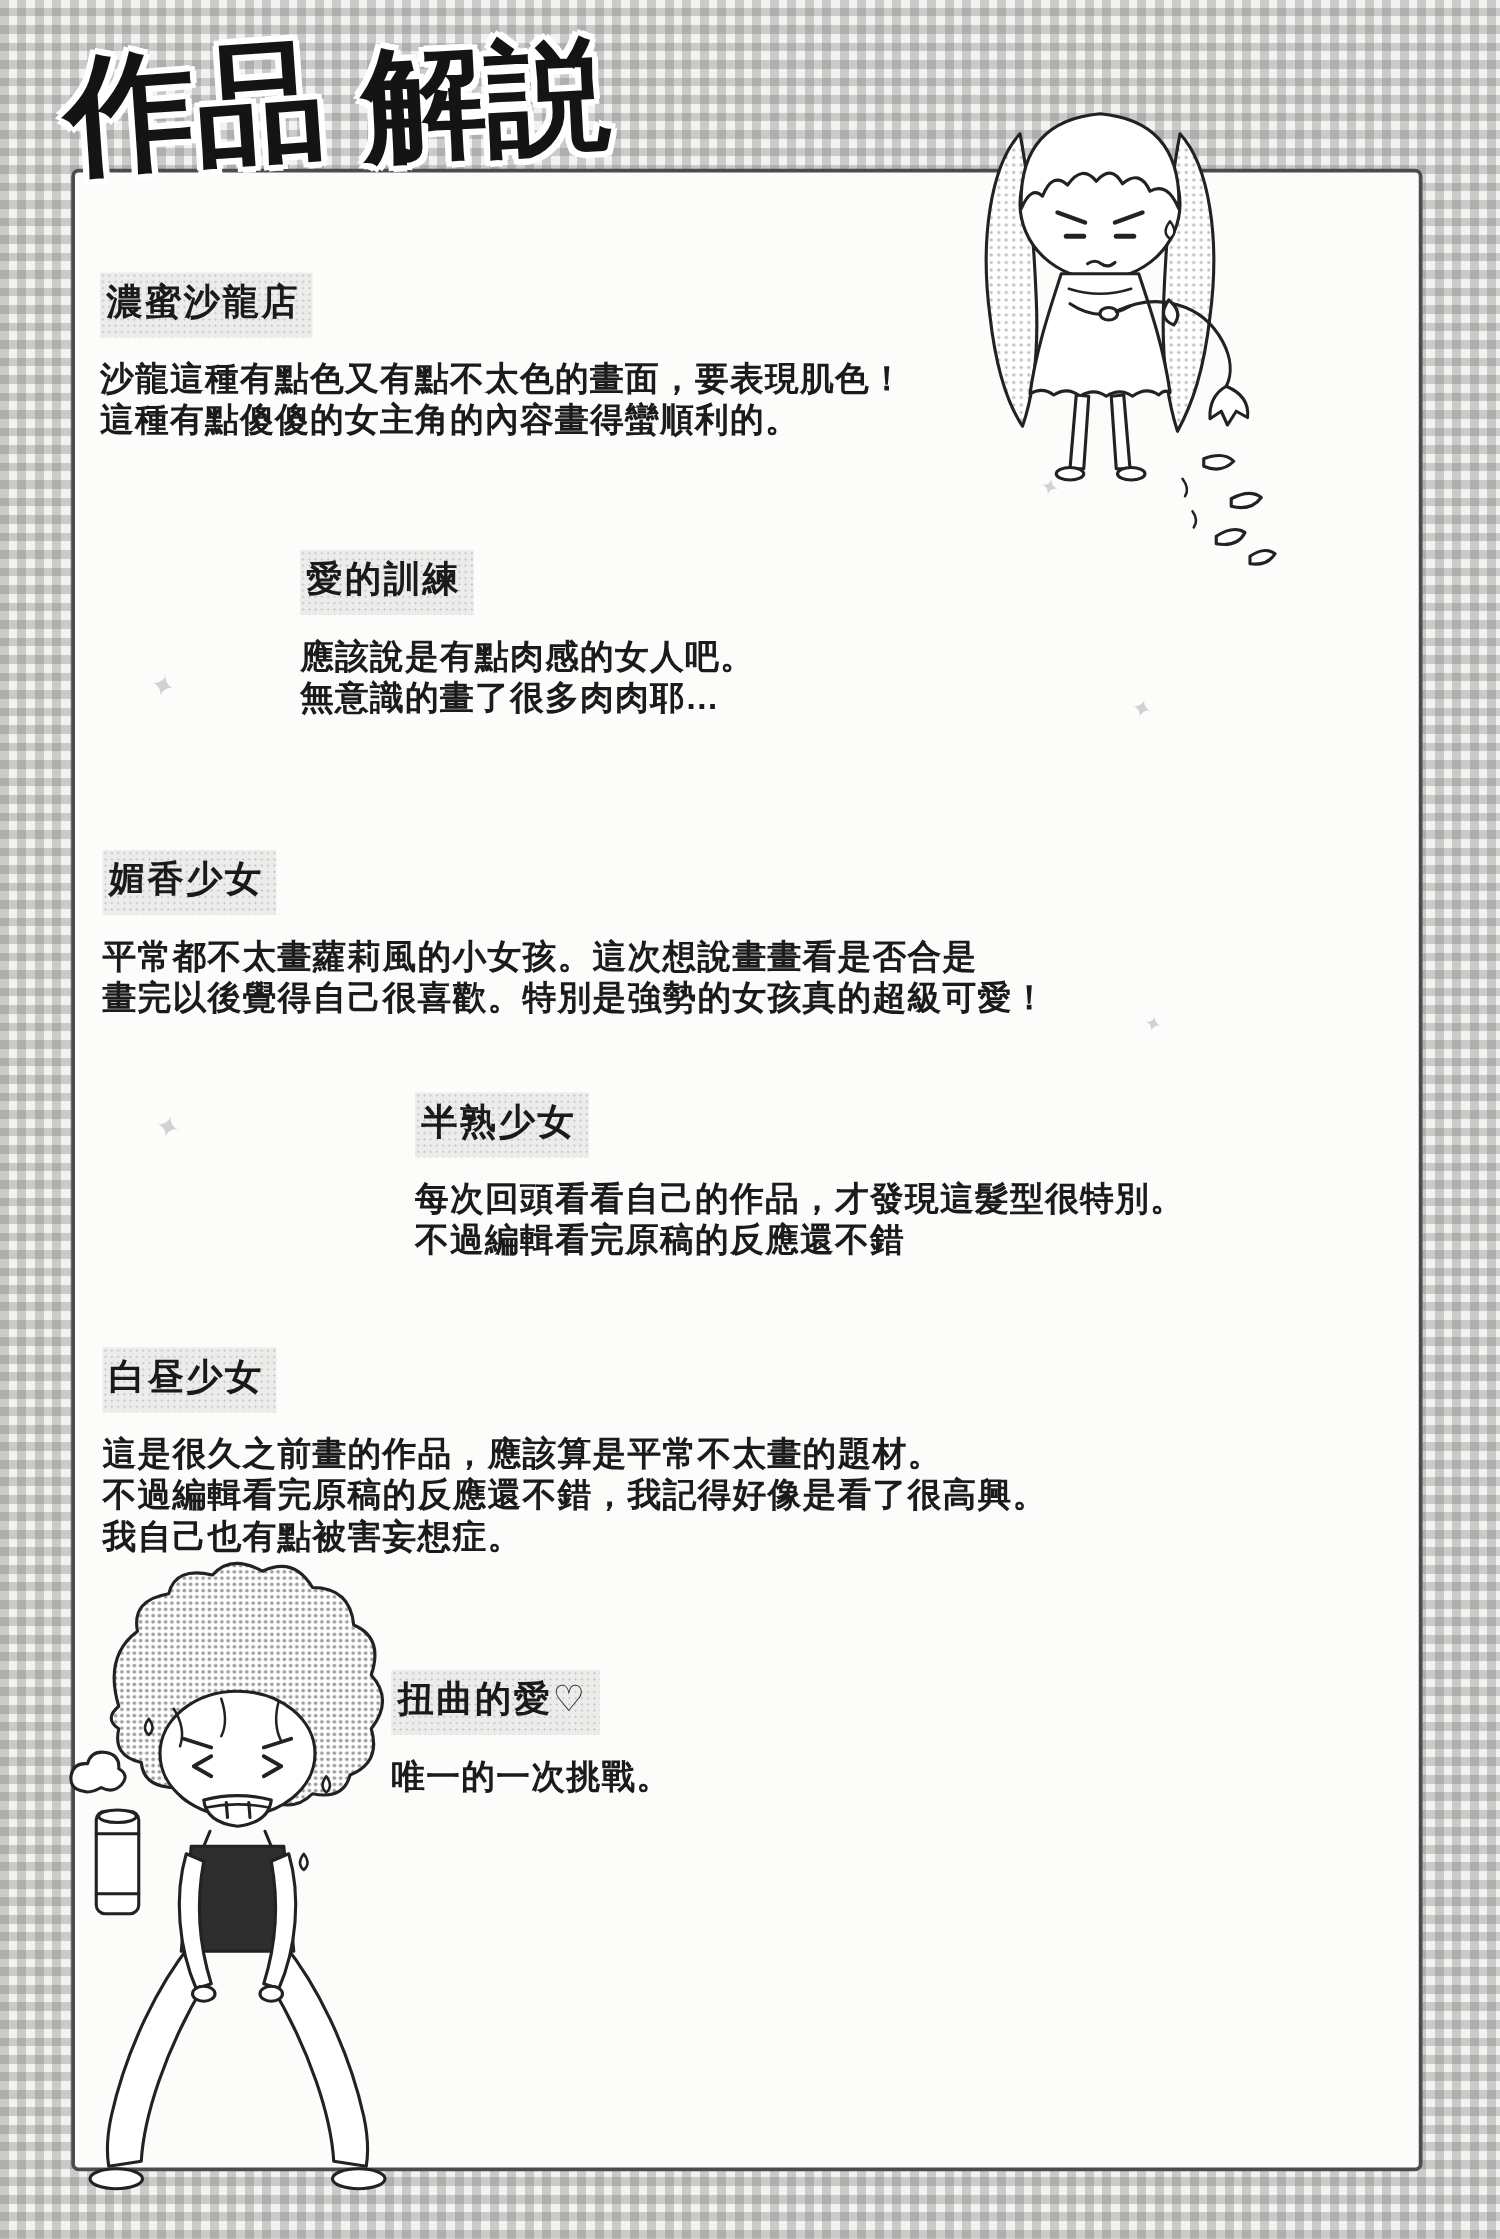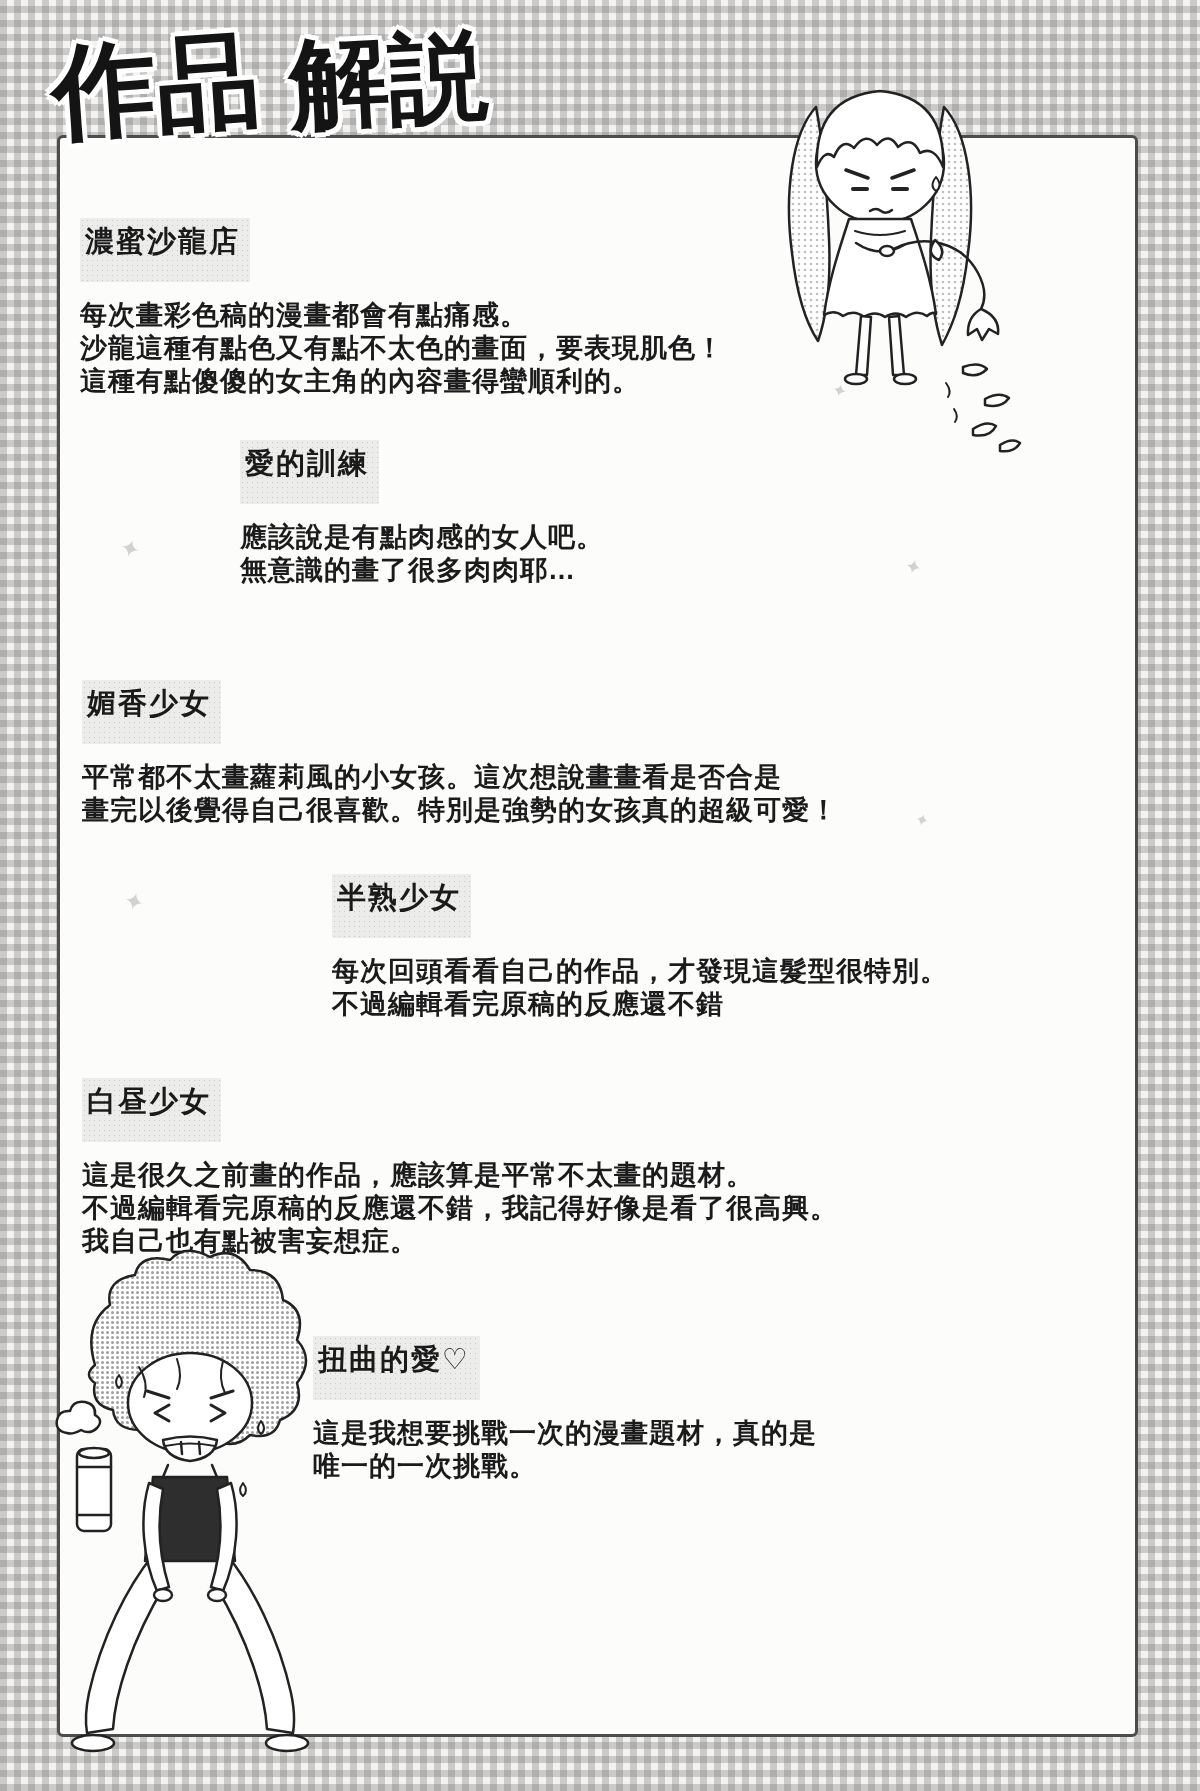--- a/index.html
+++ b/index.html
@@ -20,21 +20,21 @@
     position:absolute;left:52px;top:18px;z-index:5;margin:0;
     color:#141414;font-weight:900;white-space:nowrap;
     text-shadow:-4px -4px 0 #fff,4px -4px 0 #fff,-4px 4px 0 #fff,4px 4px 0 #fff,
                  0 -5px 0 #fff,0 5px 0 #fff,-5px 0 0 #fff,5px 0 0 #fff;
   }
   .title .t1{display:inline-block;font-size:104px;transform:rotate(-4deg);}
   .title .t2{display:inline-block;font-size:99px;margin-left:30px;transform:translateY(-8px) rotate(-3deg);}
   .section{position:absolute;z-index:2;color:#171717;}
   .section .heading{
     display:inline-block;font-size:29px;font-weight:700;letter-spacing:2px;
-    padding:4px 10px 20px 5px;color:#1a1a1a;
+    padding:4px 10px 8px 5px;color:#1a1a1a;
     background-color:#ececea;
     background-image:radial-gradient(#c9c9c9 22%, rgba(0,0,0,0) 23%);
     background-size:5px 5px;
   }
   .section .body{margin-top:17px;}
   .section .line{
     font-size:27px;font-weight:700;line-height:33px;letter-spacing:1px;
     white-space:nowrap;color:#1b1b1b;
   }
   .pos-s1{left:80px;top:218px;}
@@ -62,21 +62,20 @@
   <span class="sparkle" style="left:120px;top:535px;">✦</span>
   <span class="sparkle" style="left:905px;top:555px;font-size:20px;">✦</span>
   <span class="sparkle" style="left:124px;top:888px;">✦</span>
   <span class="sparkle" style="left:108px;top:1090px;font-size:20px;">✦</span>
   <span class="sparkle" style="left:832px;top:380px;font-size:18px;">✦</span>
   <span class="sparkle" style="left:915px;top:810px;font-size:17px;">✦</span>
 
   <div class="section pos-s1">
     <div class="heading">濃蜜沙龍店</div>
     <div class="body">
-      <div class="line">每次畫彩色稿的漫畫都會有點痛感。</div>
       <div class="line">沙龍這種有點色又有點不太色的畫面，要表現肌色！</div>
       <div class="line">這種有點傻傻的女主角的內容畫得蠻順利的。</div>
     </div>
   </div>
 
   <div class="section pos-s2">
     <div class="heading">愛的訓練</div>
     <div class="body">
       <div class="line">應該說是有點肉感的女人吧。</div>
       <div class="line">無意識的畫了很多肉肉耶…</div>
@@ -104,21 +103,20 @@
     <div class="body">
       <div class="line">這是很久之前畫的作品，應該算是平常不太畫的題材。</div>
       <div class="line">不過編輯看完原稿的反應還不錯，我記得好像是看了很高興。</div>
       <div class="line">我自己也有點被害妄想症。</div>
     </div>
   </div>
 
   <div class="section pos-s6">
     <div class="heading">扭曲的愛♡</div>
     <div class="body">
-      <div class="line">這是我想要挑戰一次的漫畫題材，真的是</div>
       <div class="line">唯一的一次挑戰。</div>
     </div>
   </div>
 
   <svg class="illus-top" viewBox="0 0 300 440">
     <defs>
       <pattern id="ht1" width="6" height="6" patternUnits="userSpaceOnUse">
         <rect width="6" height="6" fill="#ffffff"></rect>
         <circle cx="3" cy="3" r="1.3" fill="#bfbfbf"></circle>
       </pattern>

